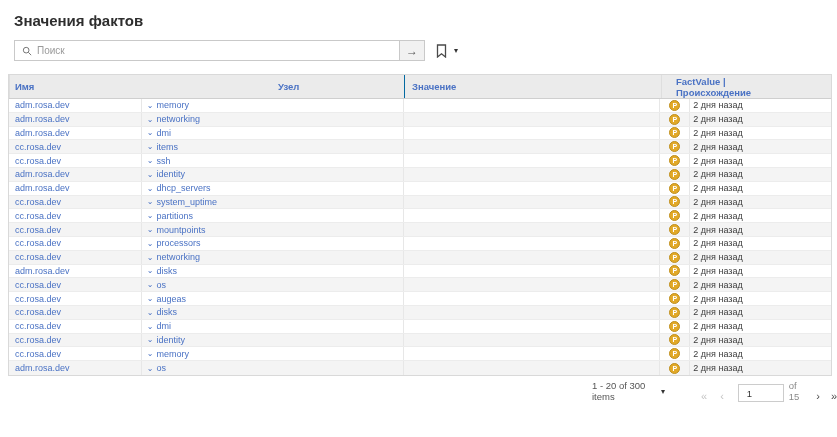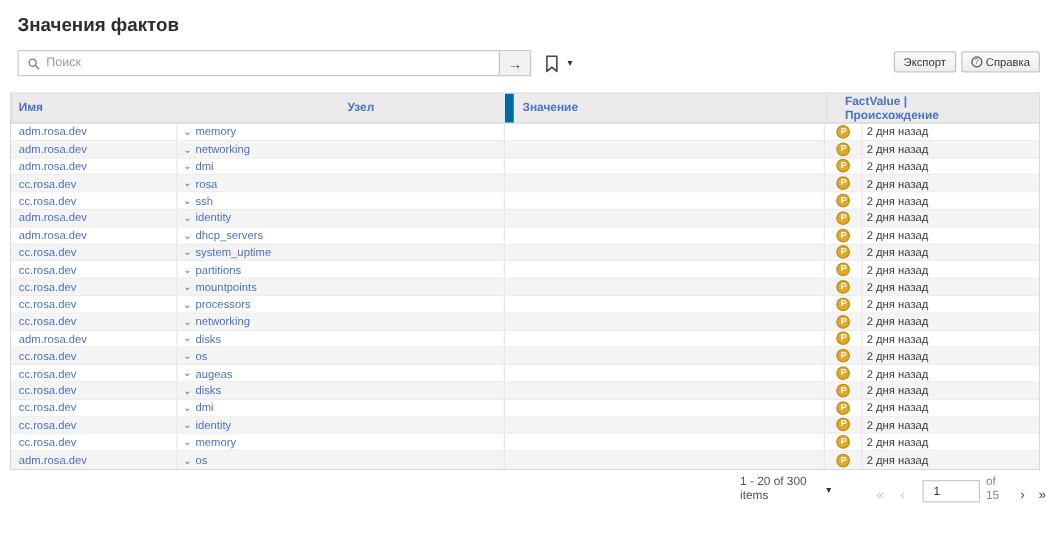--- a/index.html
+++ b/index.html
@@ -30,21 +30,21 @@
   .q-icon { width:9px; height:9px; border:1px solid #555; border-radius:50%; font-size:6.5px;
             line-height:7.5px; text-align:center; color:#555; display:inline-block; }
 
   
   .tbl { position:absolute; left:8px; top:74px; width:824px; border:1px solid #d9d9d9; }
   .thead { display:flex; height:24px; background:#ebebeb; border-bottom:1px solid #cfcfcf;
            color:#4a72c4; font-size:9.5px; font-weight:bold; }
   .th { display:flex; align-items:center; }
   .th-node { width:132px; padding-left:6px; }
   .th-name { width:263px; padding-left:5px; border-left:1px solid #dedede; }
-  .th-value { width:257px; padding-left:7px; border-left:7px solid #0369a1; }
+  .th-value { width:257px; padding-left:7px; border-left:1px solid #0369a1; }
   .th-fact { width:30px; position:relative; border-left:1px solid #dedede; }
   .th-fact span { position:absolute; left:14px; top:2px; width:58px; line-height:1.15;
                   white-space:normal; z-index:2; }
   .th-received { width:142px; padding-left:43px; border-left:1px solid #dedede; }
 
   .tr { display:flex; height:13.8px; align-items:center; font-size:9px;
         border-bottom:1px solid #ececec; background:#fff; }
   .tr:last-child { border-bottom:none; }
   .tr.alt { background:#f4f4f4; }
   .td { height:100%; display:flex; align-items:center; overflow:hidden; }
@@ -91,29 +91,20 @@
     <div class="search-submit">→</div>
   </div>
 
   <div class="bookmark-dd">
     <svg width="11" height="14" viewBox="0 0 11 14">
       <path d="M1.5 1 h8 v12 l-4 -3.2 -4 3.2 z" fill="none" stroke="#4a4a4a" stroke-width="1.3"></path>
     </svg>
     <span class="caret">▾</span>
   </div>
 
-  <div class="top-actions">
-    <div class="btn">
-      <span>Экспорт</span>
-    </div>
-    <div class="btn">
-      <span class="q-icon">?</span>
-      <span>Справка</span>
-    </div>
-  </div>
 
   <div class="tbl">
     <div class="thead">
       <div class="th th-name">Имя</div>
       <div class="th th-node">Узел</div>
       <div class="th th-value">Значение</div>
       <div class="th th-fact">
         <span>FactValue | Происхождение</span>
       </div>
     </div>
@@ -154,21 +145,21 @@
       <div class="td td-fact">
         <span class="p-badge">P</span>
       </div>
       <div class="td td-received">2 дня назад</div>
     </div>
 
     <div class="tr alt">
       <div class="td td-node">cc.rosa.dev</div>
       <div class="td td-name">
         <span class="chev">⌄</span>
-        <span>rosa</span>
+        <span>items</span>
       </div>
       <div class="td td-value"></div>
       <div class="td td-fact">
         <span class="p-badge">P</span>
       </div>
       <div class="td td-received">2 дня назад</div>
     </div>
 
     <div class="tr">
       <div class="td td-node">cc.rosa.dev</div>

